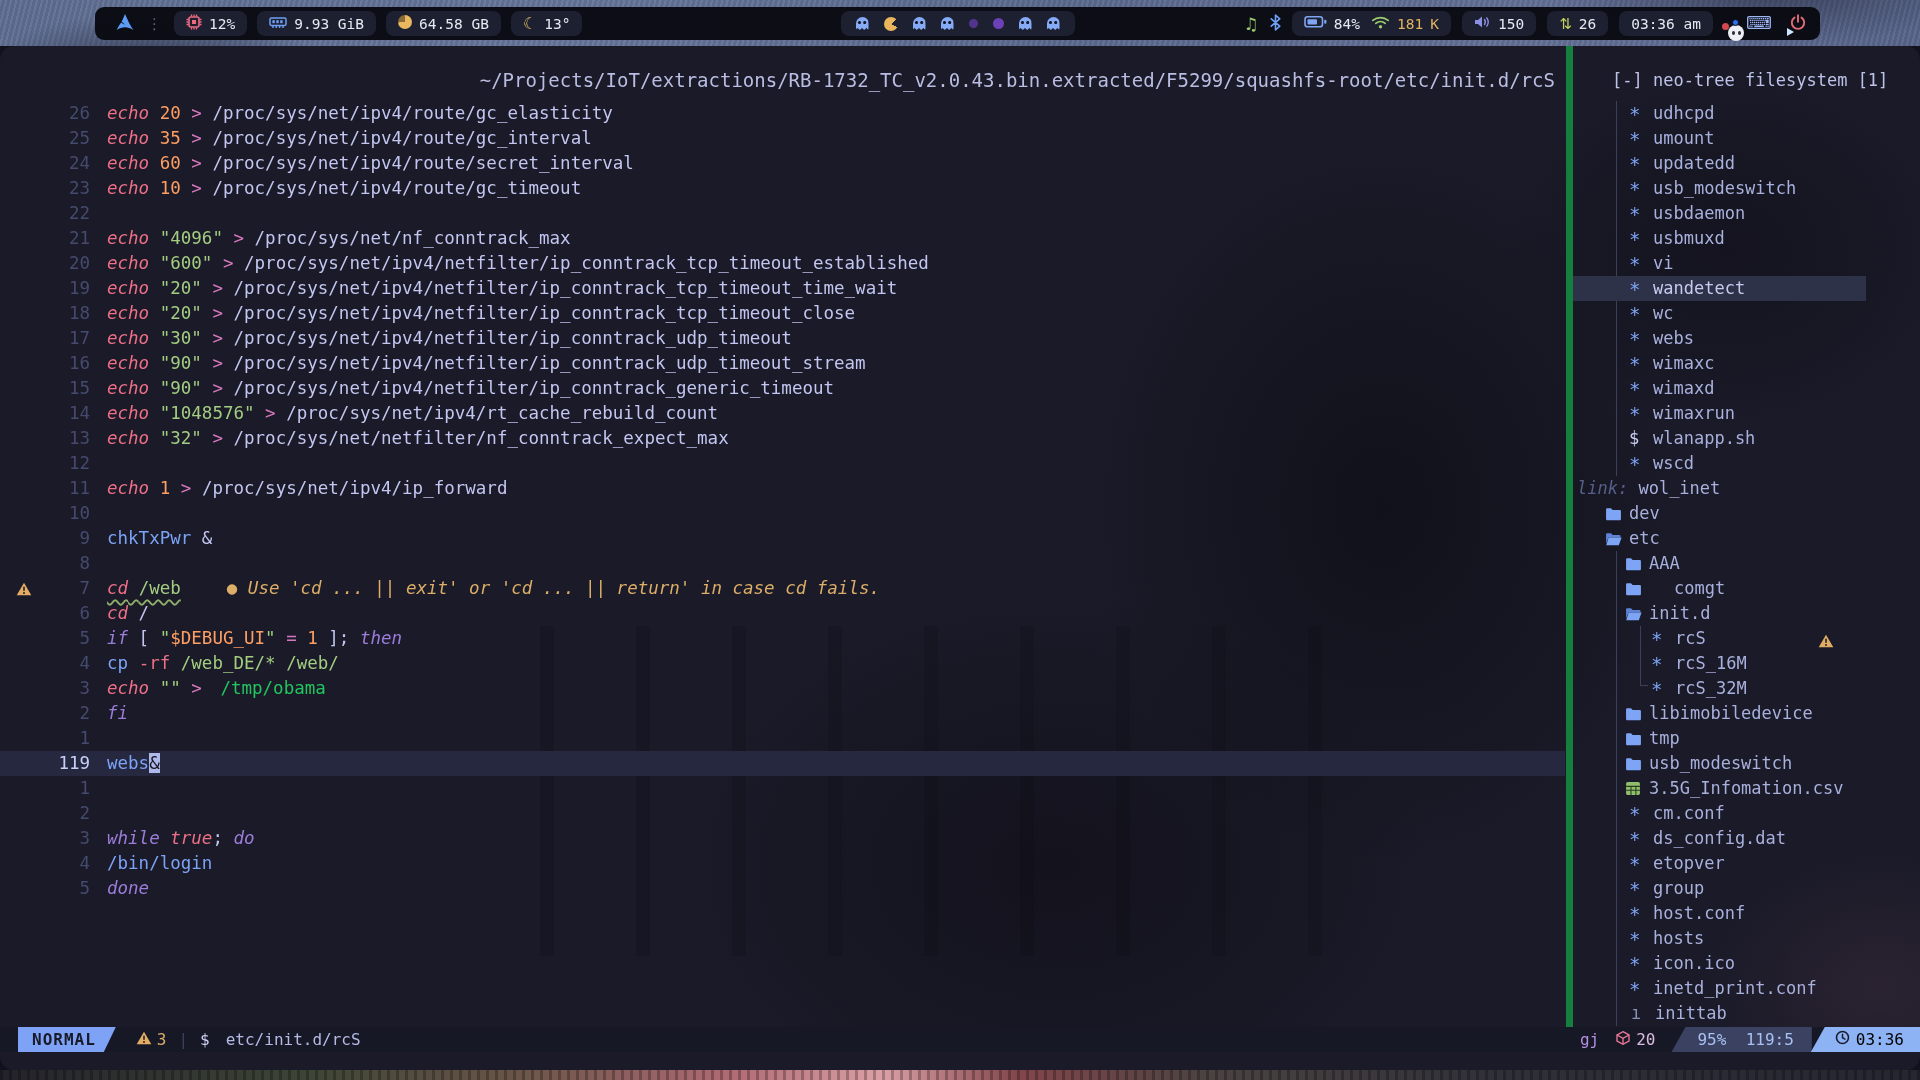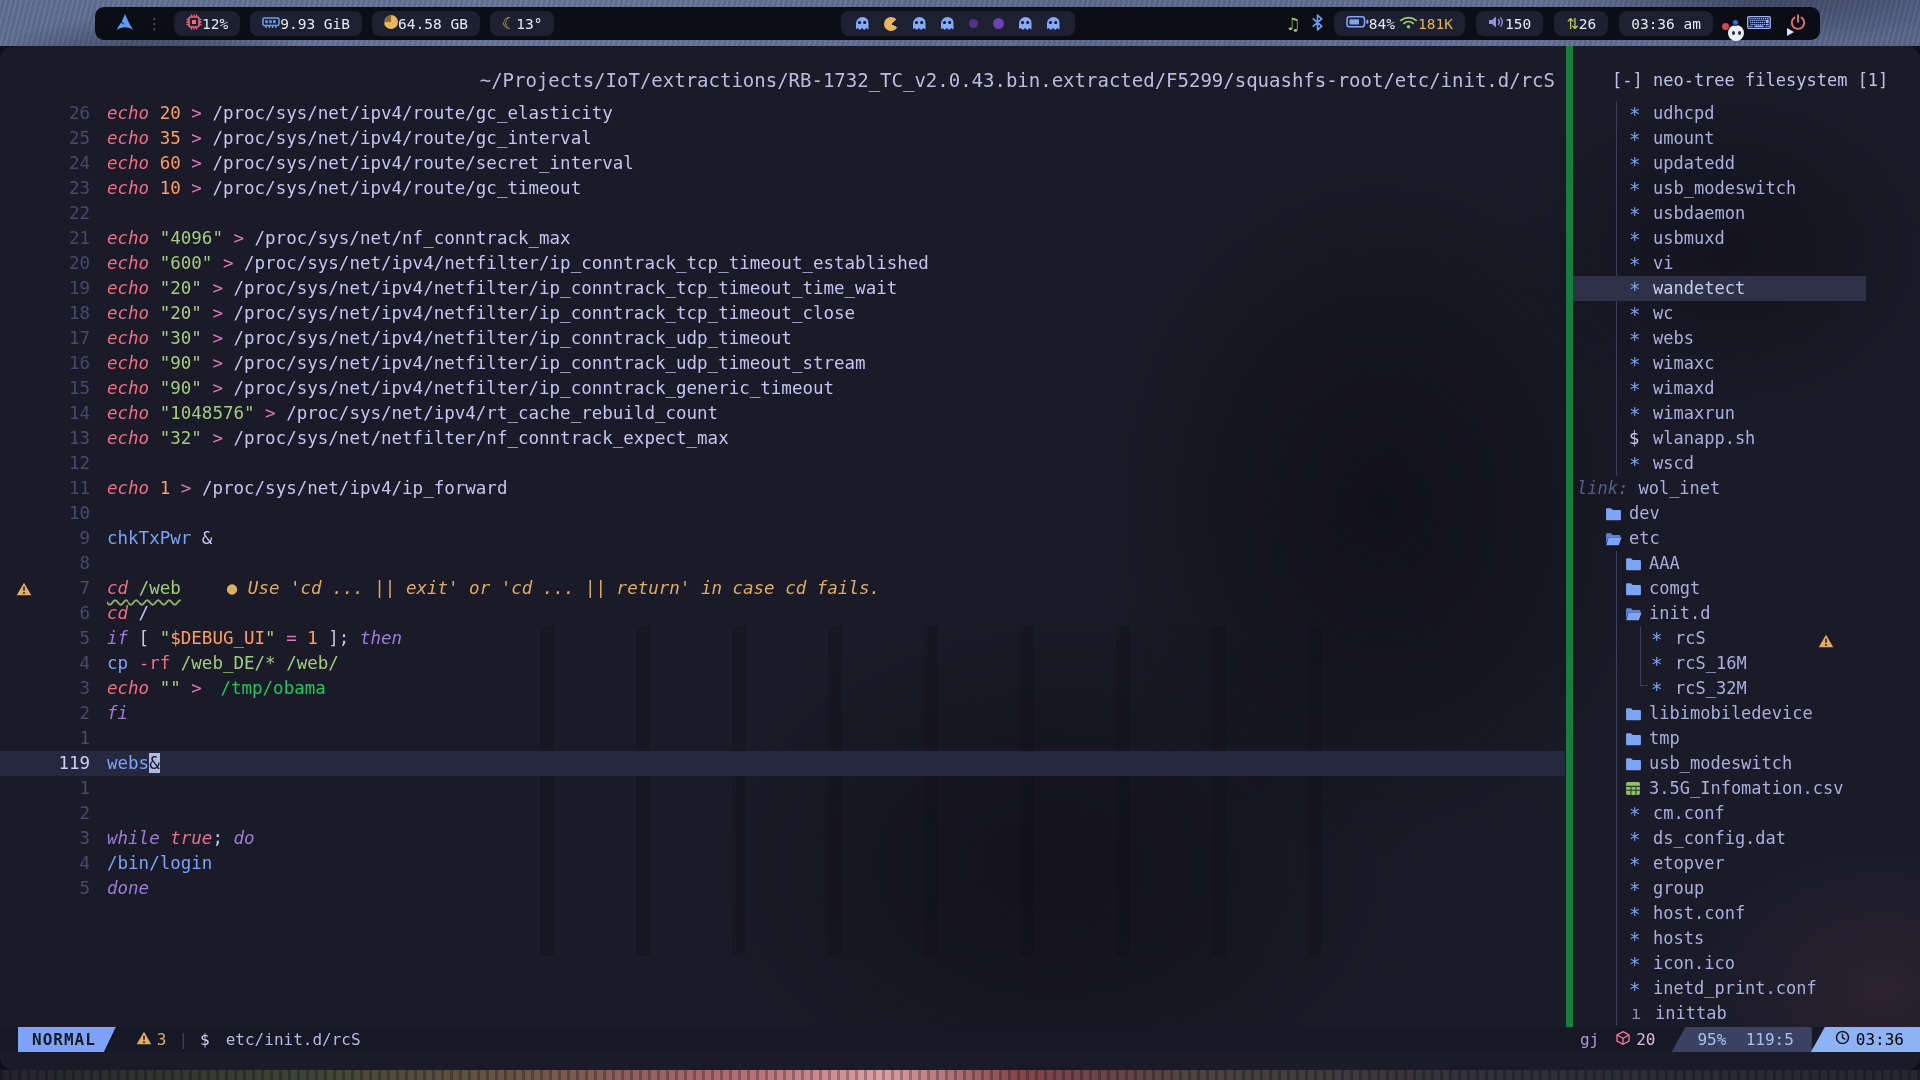--- a/index.html
+++ b/index.html
@@ -19,21 +19,21 @@
       linear-gradient(90deg,#23222b 0%, #3d4536 16%, #6a5548 27%, #b06a74 38%, #dba0a6 46%, #83464c 53%, #4a4341 63%, #303039 78%, #262630 100%);
   }
 
   
   .topbar { position:absolute; left:95px; top:7px; width:1725px; height:33px;
     background:rgba(9,10,18,.97); border-radius:9px; display:flex; align-items:center;
     font-size:14.5px; color:#e7e9f2; }
   .tb-left { display:flex; align-items:center; gap:10px; margin-left:20px; }
   .tb-center { position:absolute; left:50%; transform:translateX(-50%); }
   .tb-right { position:absolute; right:14px; display:flex; align-items:center; gap:11px; }
-  .pill { background:#1d2030; border-radius:8px; height:25px; display:flex; align-items:center; padding:0 12px; }
+  .pill { background:#1d2030; border-radius:8px; height:25px; display:flex; align-items:center; gap:7px; padding:0 12px; }
   .pill .val { color:#e7e9f2; }
   .dots-v { color:#5a6078; font-size:15px; letter-spacing:0; margin:0 2px; font-family:"DejaVu Sans",sans-serif; }
   .ws-pill { display:flex; align-items:center; gap:15px; padding:0 15px; }
   .ghost { width:13px; height:13px; background:#86abf6; border-radius:6.5px 6.5px 2px 2px; position:relative;
     clip-path:polygon(0 0,100% 0,100% 100%,84% 84%,67% 100%,50% 84%,33% 100%,16% 84%,0 100%); }
   .ghost::before { content:""; position:absolute; left:2.6px; top:4px; width:2.6px; height:3.4px; border-radius:50%;
     background:#141627; box-shadow:5.2px 0 #141627; }
   .pac { width:14px; height:14px; border-radius:50%;
     background:conic-gradient(from 50deg,transparent 0 68deg,#e9b65d 68deg 360deg); }
   .wdot { border-radius:50%; background:#5e3b9d; }
@@ -295,21 +295,21 @@
         <div class="ti" style="padding-left: 32px;"><span class="ic"><svg width="17" height="14" viewBox="0 0 16 13">
               <path d="M1 2.2C1 1.5 1.5 1 2.2 1h3.4l1.6 1.8h6.6c.7 0 1.2.5 1.2 1.2v7.2c0 .7-.5 1.2-1.2 1.2H2.2C1.5 12.4 1 11.9 1 11.2Z" fill="#7da4f5"></path>
             </svg></span><span>dev</span></div>
         <div class="ti" style="padding-left: 32px;"><span class="ic"><svg width="17" height="14" viewBox="0 0 16 13">
               <path d="M1 2.2C1 1.5 1.5 1 2.2 1h3.4l1.6 1.8h6.2c.7 0 1.2.5 1.2 1.2v1H3.2L1 11Z" fill="#5d82d6"></path>
               <path d="M3.4 5h12.2L13 12.4H1.2Z" fill="#7da4f5"></path>
             </svg></span><span>etc</span></div>
         <div class="ti" style="padding-left: 52px;"><span class="ic"><svg width="17" height="14" viewBox="0 0 16 13">
               <path d="M1 2.2C1 1.5 1.5 1 2.2 1h3.4l1.6 1.8h6.6c.7 0 1.2.5 1.2 1.2v7.2c0 .7-.5 1.2-1.2 1.2H2.2C1.5 12.4 1 11.9 1 11.2Z" fill="#7da4f5"></path>
             </svg></span><span>AAA</span></div>
-        <div class="ti" style="padding-left: 52px;"><span class="ic"><svg width="17" height="14" viewBox="0 0 16 13">
+        <div class="ti" style="padding-left: 52px; gap: 25px;"><span class="ic"><svg width="17" height="14" viewBox="0 0 16 13">
               <path d="M1 2.2C1 1.5 1.5 1 2.2 1h3.4l1.6 1.8h6.6c.7 0 1.2.5 1.2 1.2v7.2c0 .7-.5 1.2-1.2 1.2H2.2C1.5 12.4 1 11.9 1 11.2Z" fill="#7da4f5"></path>
             </svg></span><span>comgt</span></div>
         <div class="ti" style="padding-left: 52px;"><span class="ic"><svg width="17" height="14" viewBox="0 0 16 13">
               <path d="M1 2.2C1 1.5 1.5 1 2.2 1h3.4l1.6 1.8h6.2c.7 0 1.2.5 1.2 1.2v1H3.2L1 11Z" fill="#5d82d6"></path>
               <path d="M3.4 5h12.2L13 12.4H1.2Z" fill="#7da4f5"></path>
             </svg></span><span>init.d</span></div>
         <div class="ti" style="padding-left: 78px;"><span class="ic"><span class="star">*</span></span><span>rcS</span><span class="badge"><svg width="16" height="14" viewBox="0 0 16 14">
               <path d="M8 .8 15.3 13.2H.7Z" fill="#e3ae63"></path>
               <rect x="7.2" y="4.6" width="1.6" height="4.4" rx=".8" fill="#20222f"></rect>
               <circle cx="8" cy="11" r="1" fill="#20222f"></circle>

